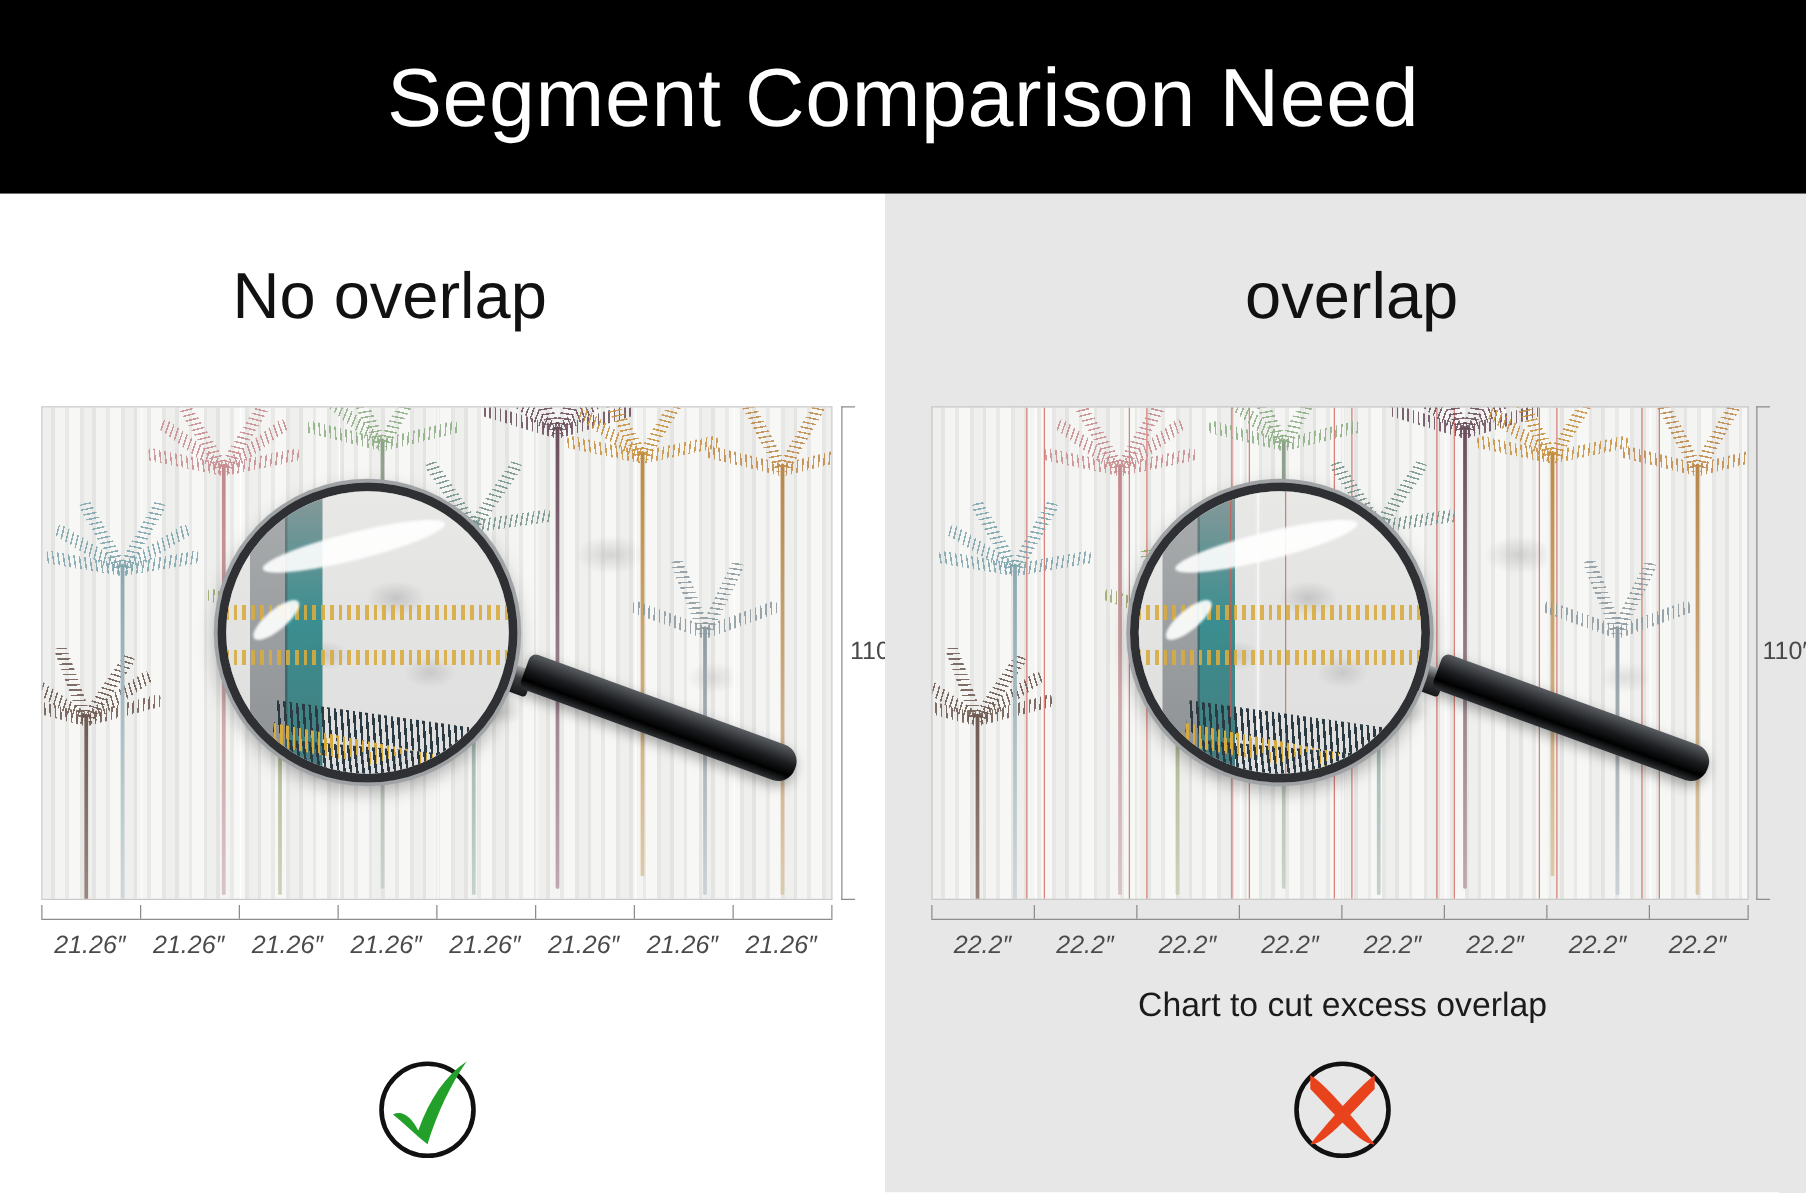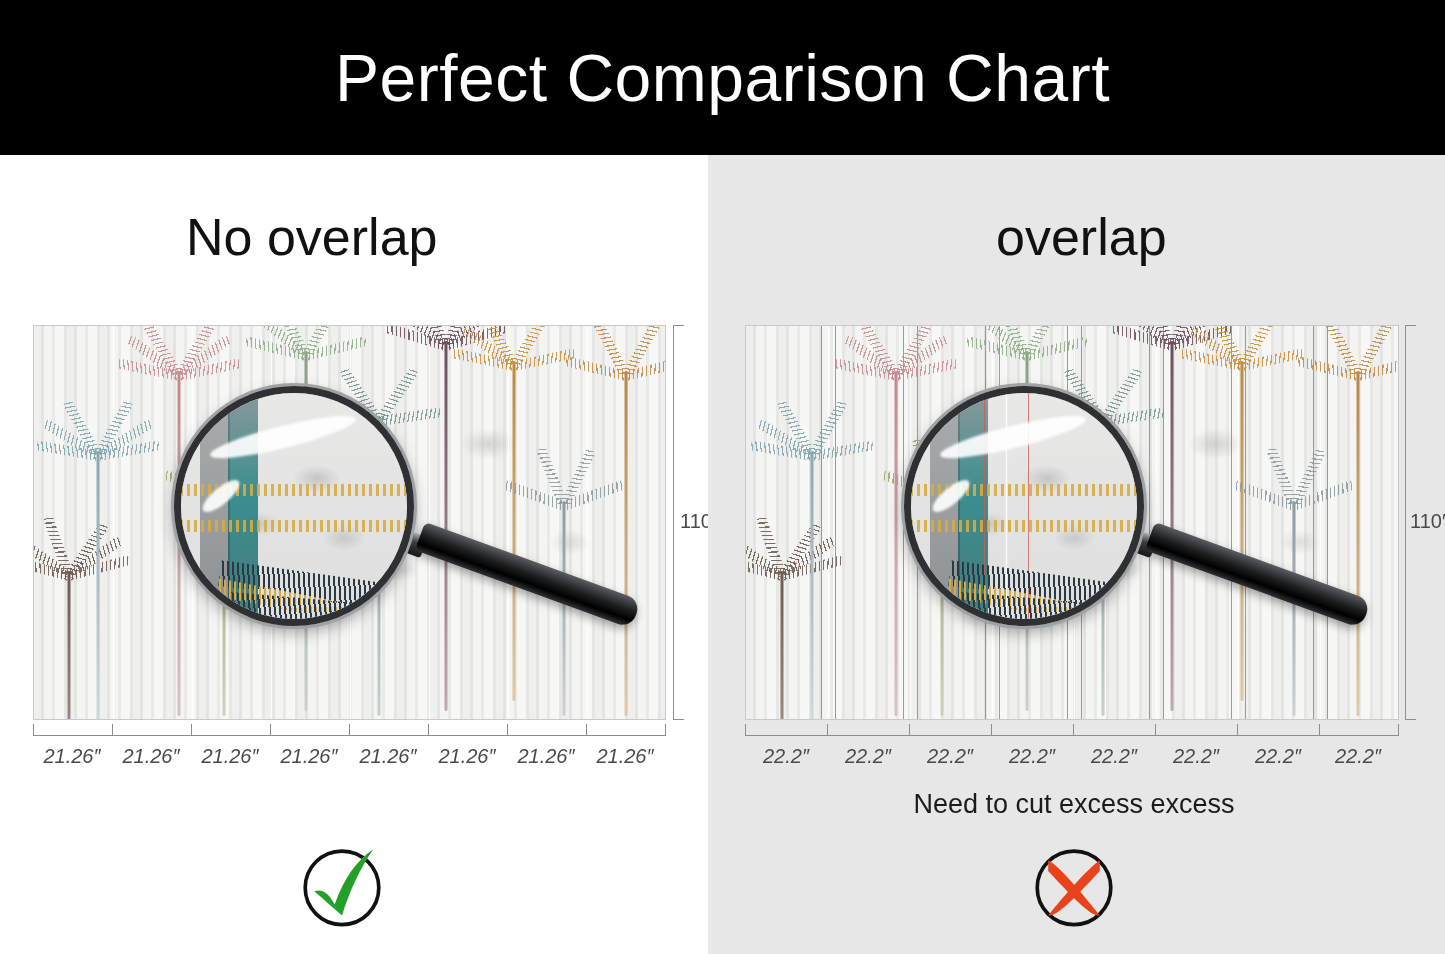--- a/index.html
+++ b/index.html
@@ -203,21 +203,21 @@
 
   
   .verdict{position:absolute;width:92px;height:92px;}
   #verdict-left{left:296px;top:685px;}
   #verdict-right{left:320px;top:685px;}
 </style>
 </head>
 <body>
 
 <div id="title-band">
-  <div id="title-text">Perfect Comparison Chart</div>
+  <div id="title-text">Segment Comparison Need</div>
 </div>
 
 <div id="panels">
 
   <div class="panel" id="panel-left">
 
     <div class="panel-heading" id="heading-left">No overlap</div>
 
     <div class="art-wrap" id="art-left">
       <div class="art">
@@ -519,21 +519,21 @@
     </div>
     <div class="dim-label" style="left:78px;top:590px;">22.2″</div>
     <div class="dim-label" style="left:160px;top:590px;">22.2″</div>
     <div class="dim-label" style="left:242px;top:590px;">22.2″</div>
     <div class="dim-label" style="left:324px;top:590px;">22.2″</div>
     <div class="dim-label" style="left:406px;top:590px;">22.2″</div>
     <div class="dim-label" style="left:488px;top:590px;">22.2″</div>
     <div class="dim-label" style="left:570px;top:590px;">22.2″</div>
     <div class="dim-label" style="left:650px;top:590px;">22.2″</div>
 
-    <div class="caption" id="caption-right">Need to cut excess excess</div>
+    <div class="caption" id="caption-right">Chart to cut excess overlap</div>
 
     <div class="verdict" id="verdict-right">
       <svg viewBox="0 0 100 100" width="92" height="92" aria-hidden="true">
         <circle cx="50" cy="52" r="40" fill="none" stroke="#111111" stroke-width="4"></circle>
         <path d="M22 22 C34 28 62 62 78 82 C66 84 38 50 22 34 Z" fill="#e8431c"></path>
         <path d="M78 22 C66 30 38 62 22 82 C34 84 62 50 78 34 Z" fill="#e8431c"></path>
       </svg>
     </div>
   </div>
 

